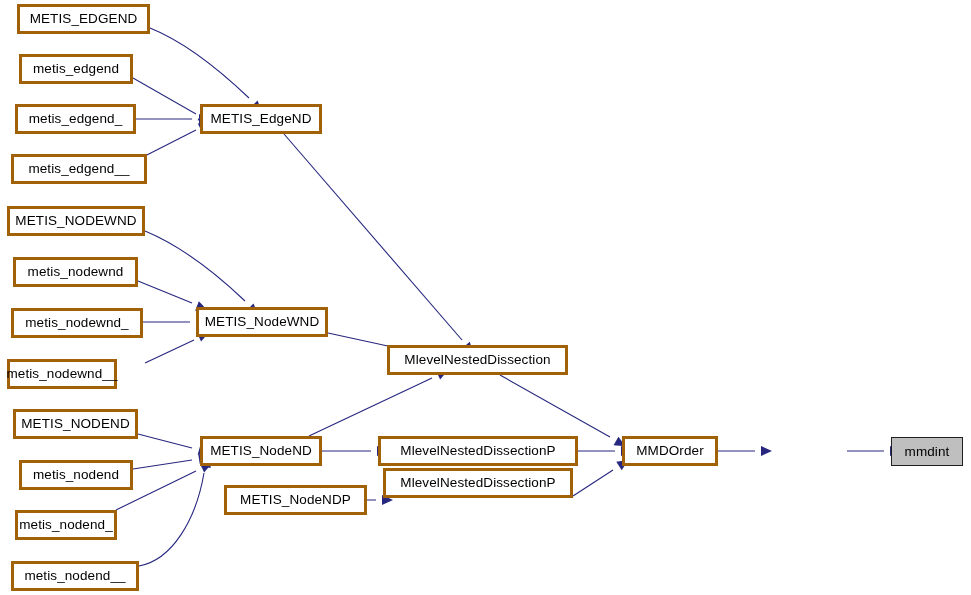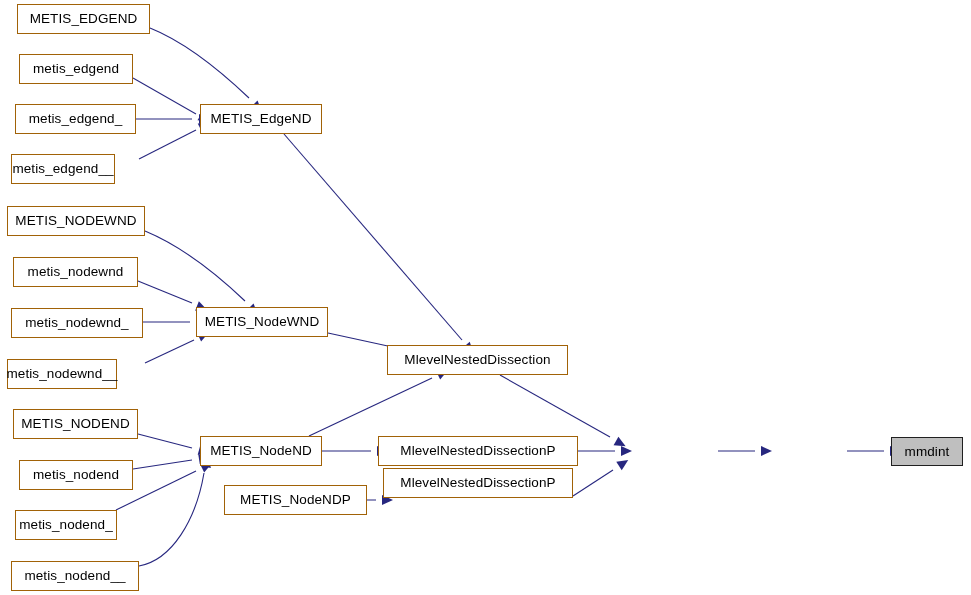--- a/index.html
+++ b/index.html
@@ -25,21 +25,21 @@
   #node-layer {
     position: absolute;
     left: 0;
     top: 0;
     width: 971px;
     height: 595px;
   }
   .node {
     position: absolute;
     box-sizing: border-box;
-    border: 1px solid #a16207;
+    border: 3px solid #a16207;
     background: #ffffff;
     color: #000000;
     font-size: 13.5px;
     line-height: 1;
     display: flex;
     align-items: center;
     justify-content: center;
     white-space: nowrap;
     letter-spacing: 0.1px;
   }
@@ -149,21 +149,21 @@
   <div id="node-layer">
       <div class="node" style="left: 17px; top: 4px; width: 133px; height: 30px;">
         <span class="node-label">METIS_EDGEND</span>
       </div>
       <div class="node" style="left: 19px; top: 54px; width: 114px; height: 30px;">
         <span class="node-label">metis_edgend</span>
       </div>
       <div class="node" style="left: 15px; top: 104px; width: 121px; height: 30px;">
         <span class="node-label">metis_edgend_</span>
       </div>
-      <div class="node" style="left: 11px; top: 154px; width: 104px; height: 30px; justify-content: center;">
+      <div class="node" style="left: 11px; top: 154px; width: 136px; height: 30px; justify-content: center;">
         <span class="node-label">metis_edgend__</span>
       </div>
       <div class="node" style="left: 200px; top: 104px; width: 122px; height: 30px;">
         <span class="node-label">METIS_EdgeND</span>
       </div>
       <div class="node" style="left: 7px; top: 206px; width: 138px; height: 30px;">
         <span class="node-label">METIS_NODEWND</span>
       </div>
       <div class="node" style="left: 13px; top: 257px; width: 125px; height: 30px;">
         <span class="node-label">metis_nodewnd</span>
@@ -196,18 +196,21 @@
         <span class="node-label">METIS_NodeNDP</span>
       </div>
       <div class="node" style="left: 387px; top: 345px; width: 181px; height: 30px;">
         <span class="node-label">MlevelNestedDissection</span>
       </div>
       <div class="node" style="left: 378px; top: 436px; width: 200px; height: 30px;">
         <span class="node-label">MlevelNestedDissectionP</span>
       </div>
       <div class="node" style="left: 383px; top: 468px; width: 190px; height: 30px;">
         <span class="node-label">MlevelNestedDissectionP</span>
+      </div>
+      <div class="node" style="left: 622px; top: 436px; width: 96px; height: 30px;">
+        <span class="node-label">MMDOrder</span>
       </div>
       <div class="node highlight" style="left: 891px; top: 437px; width: 72px; height: 29px;">
         <span class="node-label">mmdint</span>
       </div>
     </div>
 </div>
 
 </body></html>

